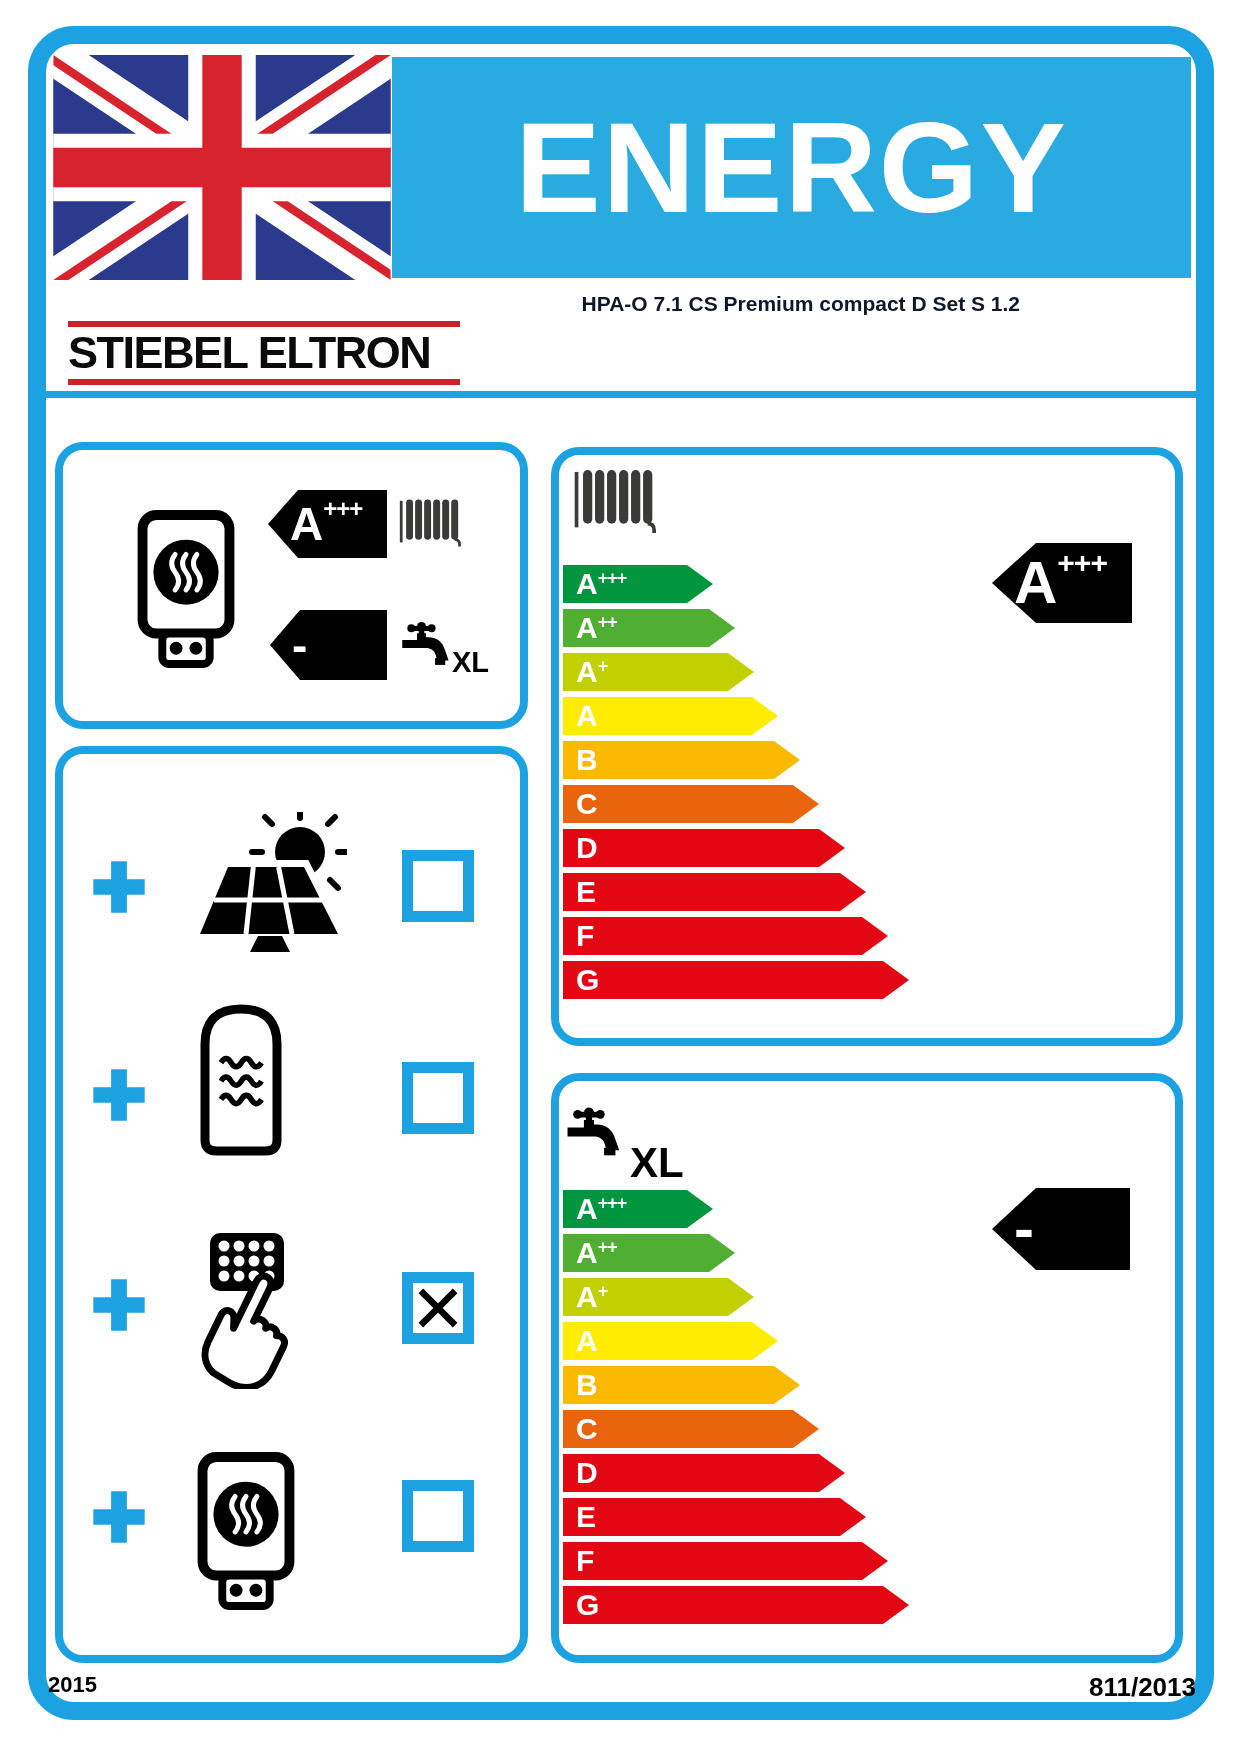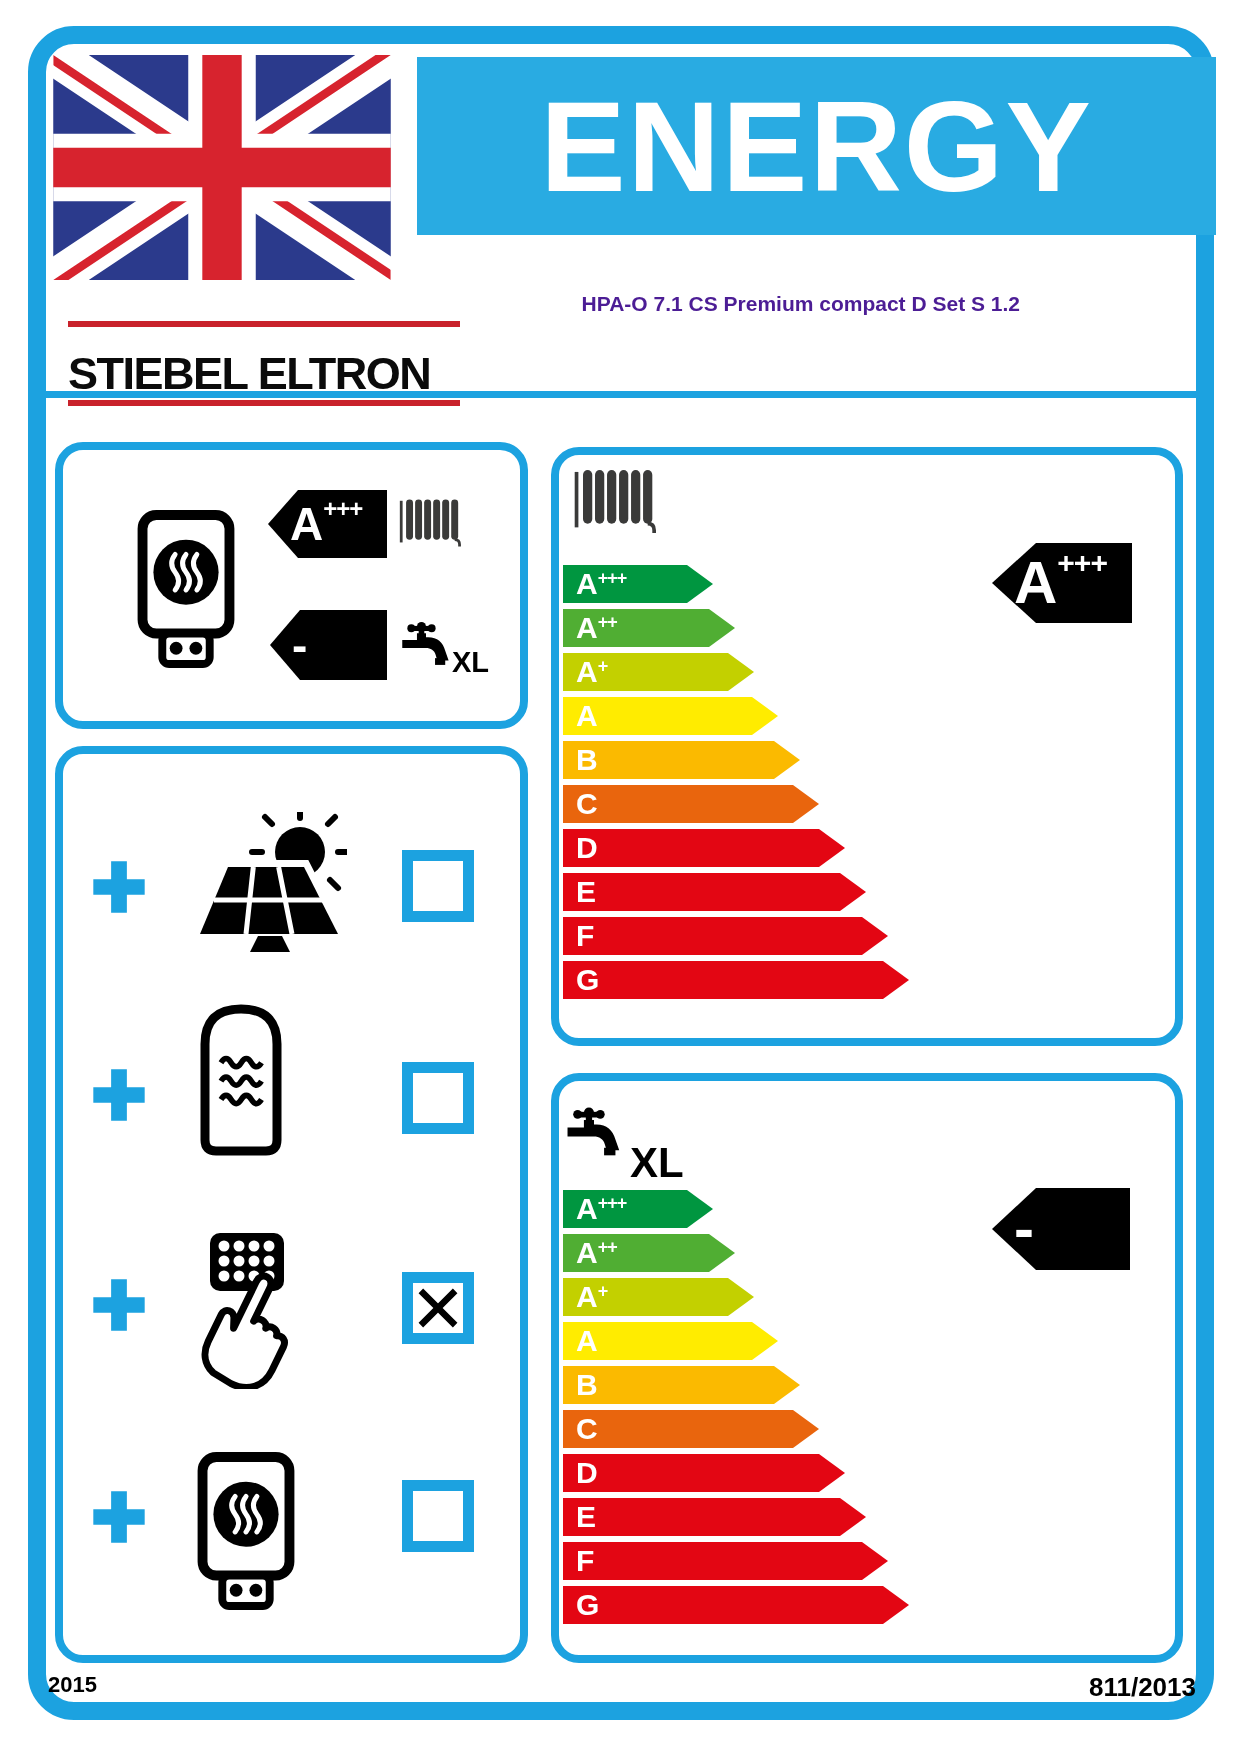--- a/index.html
+++ b/index.html
@@ -9,29 +9,29 @@
   *{margin:0;padding:0;box-sizing:border-box;}
   body{width:1242px;height:1755px;position:relative;background:#fff;
        font-family:"Liberation Sans", sans-serif;overflow:hidden;}
   .abs{position:absolute;}
 
   
   .outer-frame{left:28px;top:26px;width:1186px;height:1694px;
        border:18px solid var(--accent);border-radius:46px;background:transparent;}
 
   
-  .banner{left:417px;top:57px;width:799px;height:178px;background:var(--banner);
+  .banner{left:392px;top:57px;width:799px;height:221px;background:var(--banner);
        display:flex;align-items:center;justify-content:center;}
   .banner-title{color:#fff;font-weight:bold;font-size:128px;letter-spacing:2px;}
   .flag{left:53px;top:55px;width:338px;height:225px;}
-  .model{top:292px;right:222px;font-size:21px;font-weight:bold;color:#4c1d95;}
+  .model{top:292px;right:222px;font-size:21px;font-weight:bold;color:#0f172a;}
   .brand{left:68px;top:321px;width:392px;}
   .brand-bar{height:6px;background:var(--brand-red);}
   .brand-text{font-size:45px;font-weight:bold;letter-spacing:-1.5px;line-height:52px;
-       color:#0b0b0b;white-space:nowrap;margin-top:21px;}
+       color:#0b0b0b;white-space:nowrap;}
   .rule{left:46px;top:391px;width:1150px;height:7px;background:var(--accent);}
 
   
   .box{border:8px solid var(--accent);border-radius:28px;background:#fff;}
   .box-summary{left:55px;top:442px;width:473px;height:287px;}
   .box-options{left:55px;top:746px;width:473px;height:917px;}
   .box-heating{left:551px;top:447px;width:632px;height:599px;}
   .box-water{left:551px;top:1073px;width:632px;height:590px;}
 
   

